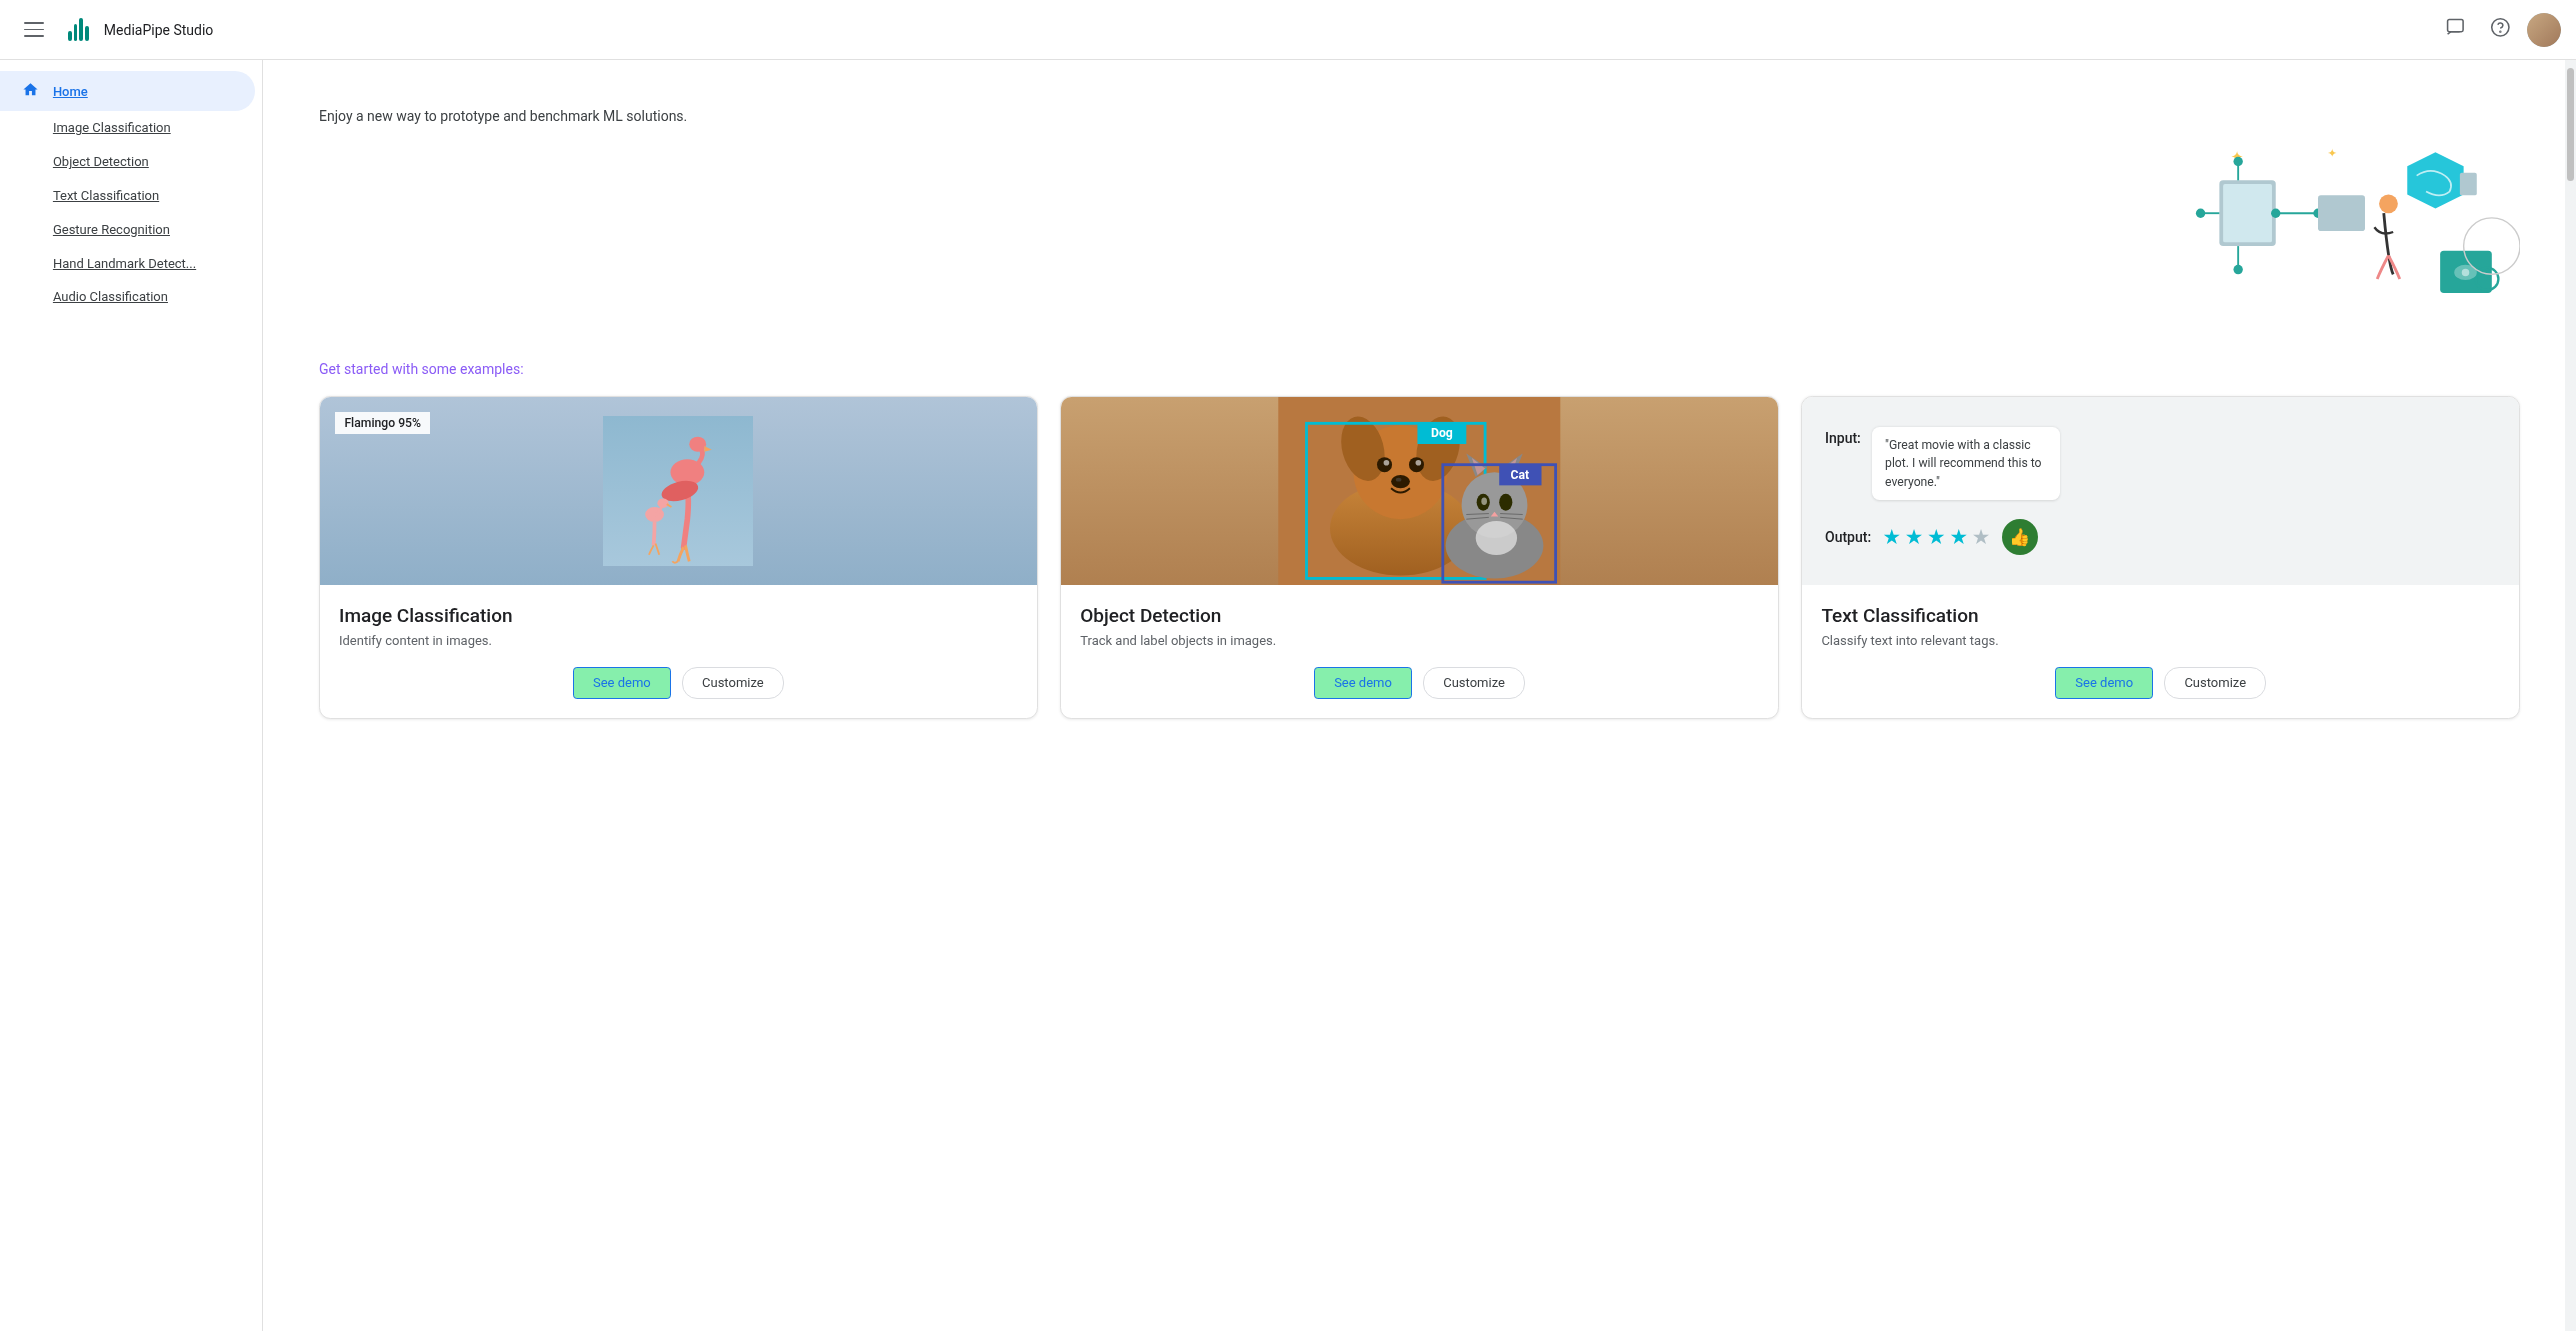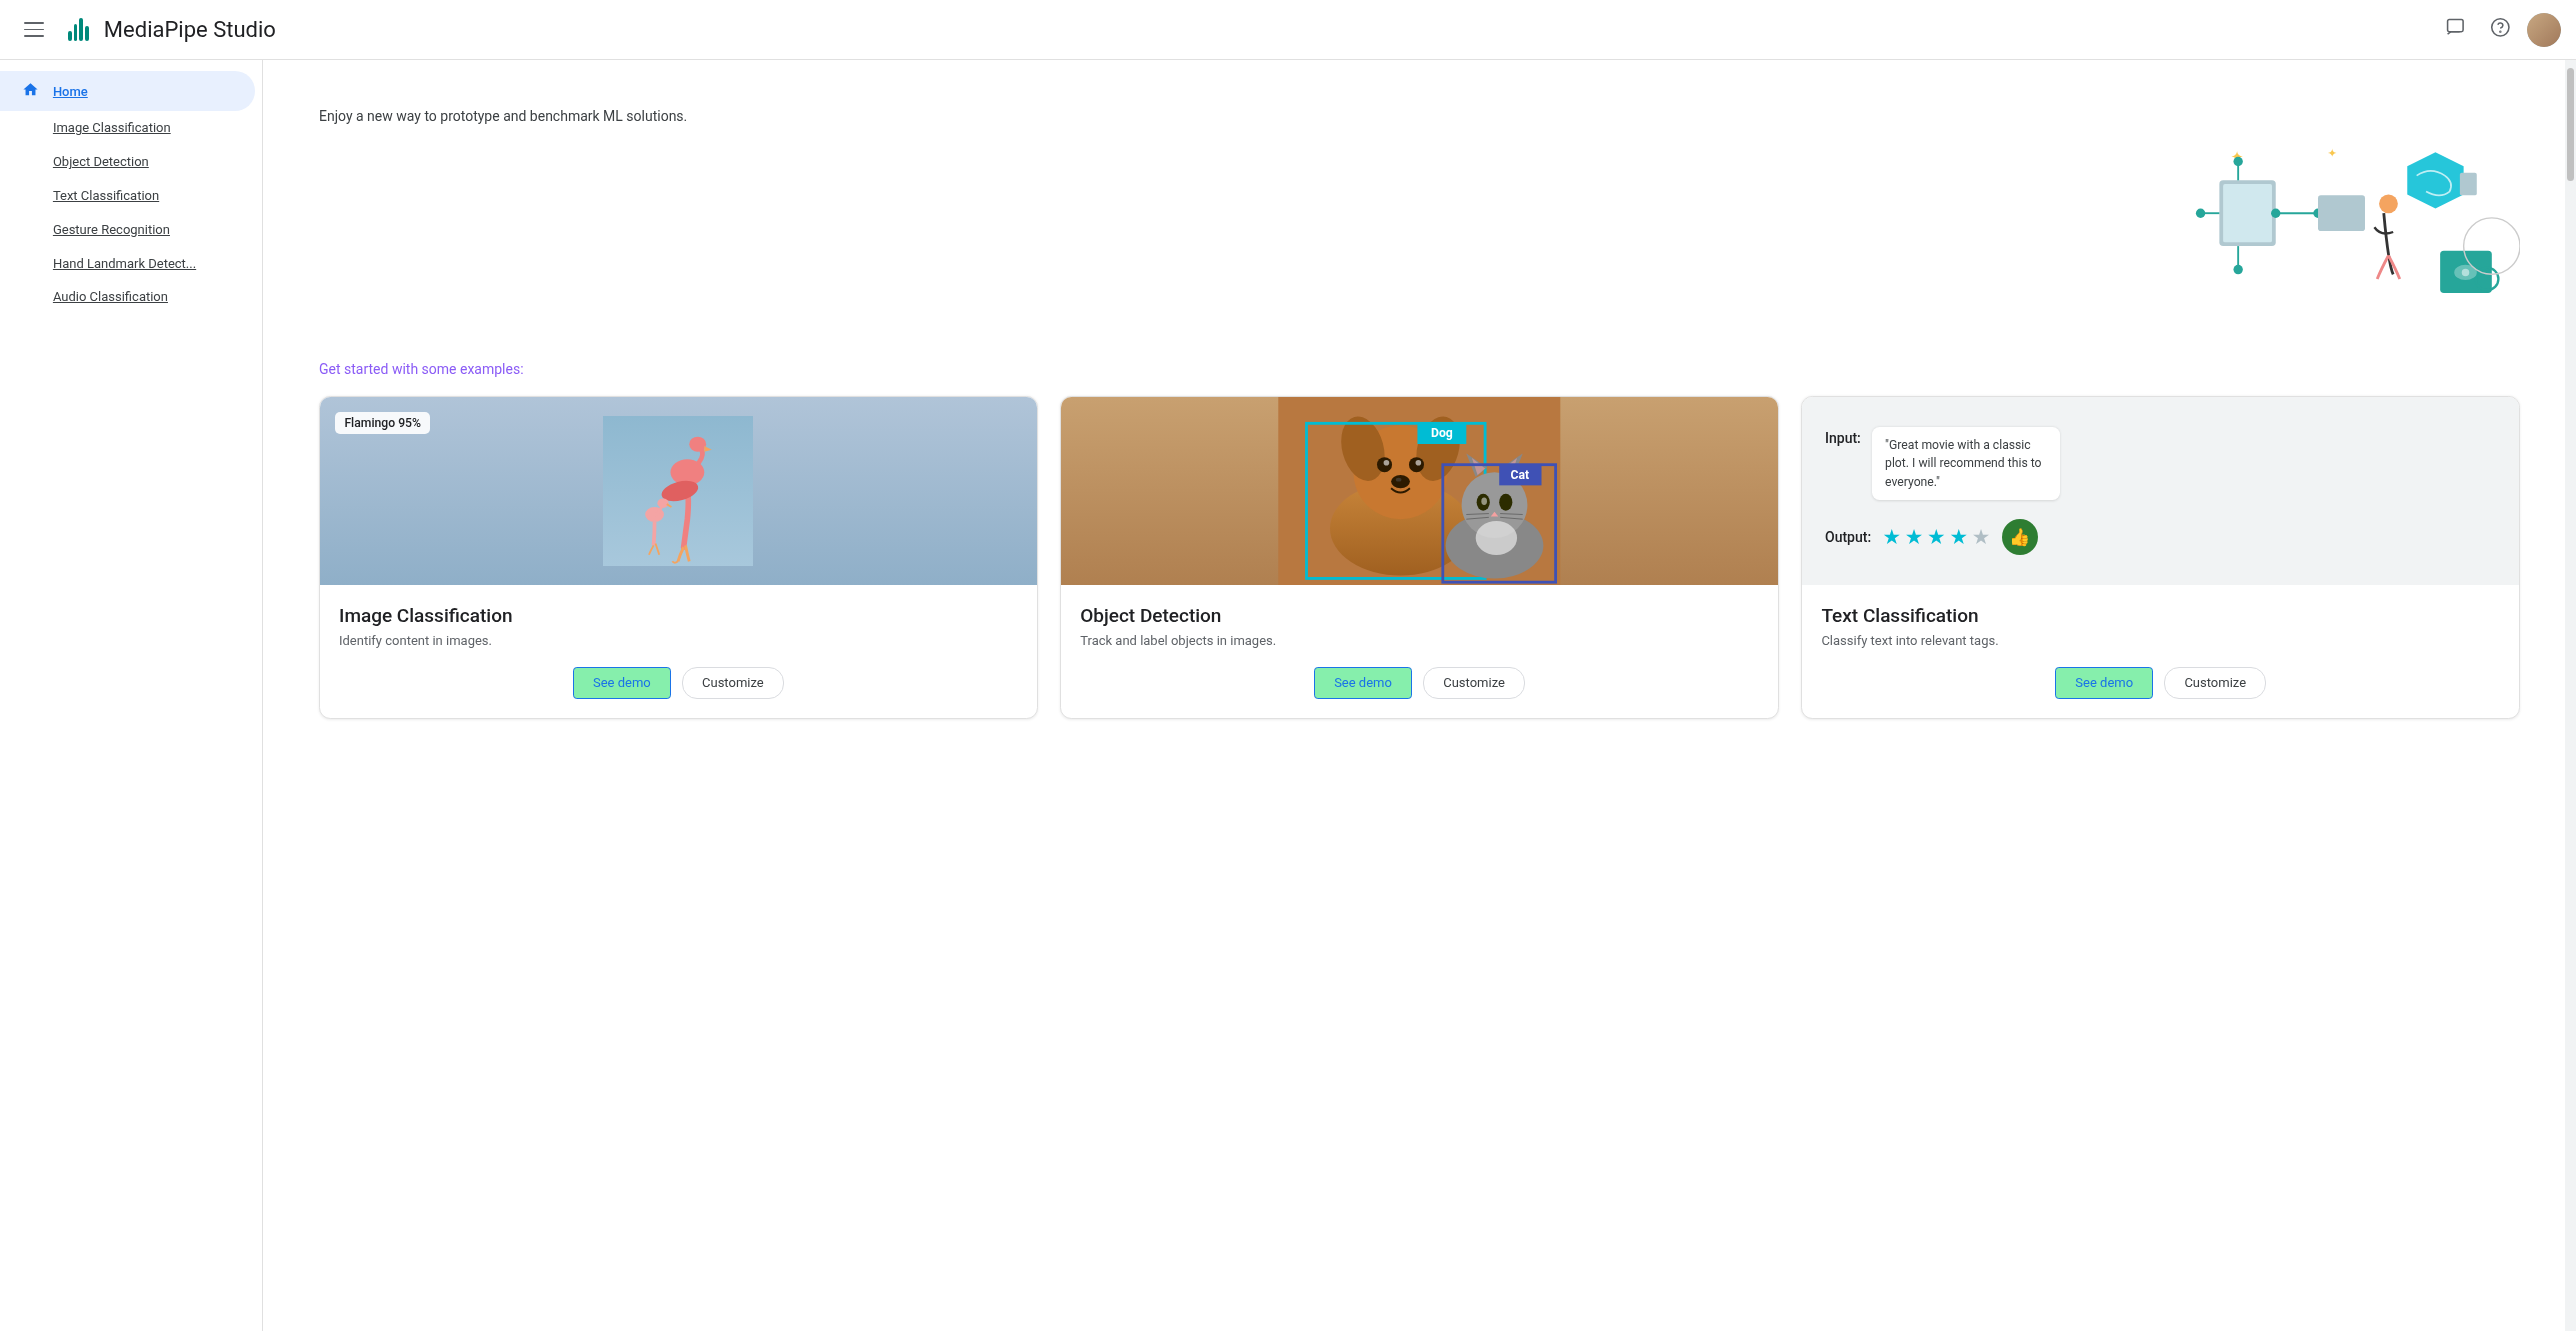--- a/index.html
+++ b/index.html
@@ -15,21 +15,21 @@
       background: #fff;
       position: fixed;
       top: 0; left: 0; right: 0;
       z-index: 100;
     }
     .header-left { display: flex; align-items: center; gap: 15px; }
     .hamburger-icon { cursor: pointer; display: flex; flex-direction: column; gap: 4.7px; padding: 7.5px; }
     .hamburger-icon span { display: block; width: 20.7px; height: 1.9px; background: #5f6368; border-radius: 1.9px; }
     .logo-icon { display: flex; align-items: flex-end; gap: 1.9px; }
     .logo-bar { width: 3.8px; border-radius: 1.9px; background: #00897b; }
-    .header-title { font-size: 22px; color: #202124; font-weight: 400; letter-spacing: 0; }
+    .header-title { font-size: 14px; color: #202124; font-weight: 400; letter-spacing: 0; }
     .header-right { margin-left: auto; display: flex; align-items: center; gap: 7.5px; }
     .header-icon-btn { width: 38px; height: 38px; border-radius: 50%; border: none; background: transparent; cursor: pointer; display: flex; align-items: center; justify-content: center; color: #5f6368; font-size: 19px; }
     .avatar { width: 34px; height: 34px; border-radius: 50%; background: #b0bec5; overflow: hidden; display: flex; align-items: center; justify-content: center; cursor: pointer; }
     .avatar-img { width: 100%; height: 100%; background: linear-gradient(135deg, #c8a882, #a0785a); border-radius: 50%; }
 
     
     .layout { display: flex; padding-top: 60px; min-height: 100vh; }
 
     
     .sidebar { width: 263px; min-height: calc(100vh - 60px); padding: 11.3px 0; border-right: 0.9px solid #e0e0e0; background: #fff; flex-shrink: 0; }
@@ -85,21 +85,21 @@
     }
 
     
     .img-class-bg {
       background: linear-gradient(to bottom, #b0c4d8, #8fafc8);
       display: flex; align-items: center; justify-content: center;
       position: relative;
     }
     .flamingo-label {
       position: absolute; top: 15px; left: 15px;
-      background: rgba(255,255,255,0.9); border-radius: 5px;
+      background: rgba(255,255,255,0.9); border-radius: 0;
       padding: 3.8px 9.4px; font-size: 12.2px; color: #202124;
       font-weight: 500;
     }
 
     
     .flamingo-svg { width: 150px; height: 150px; }
 
     
     .obj-detect-bg {
       background: linear-gradient(to bottom, #c8a070, #b08050);

